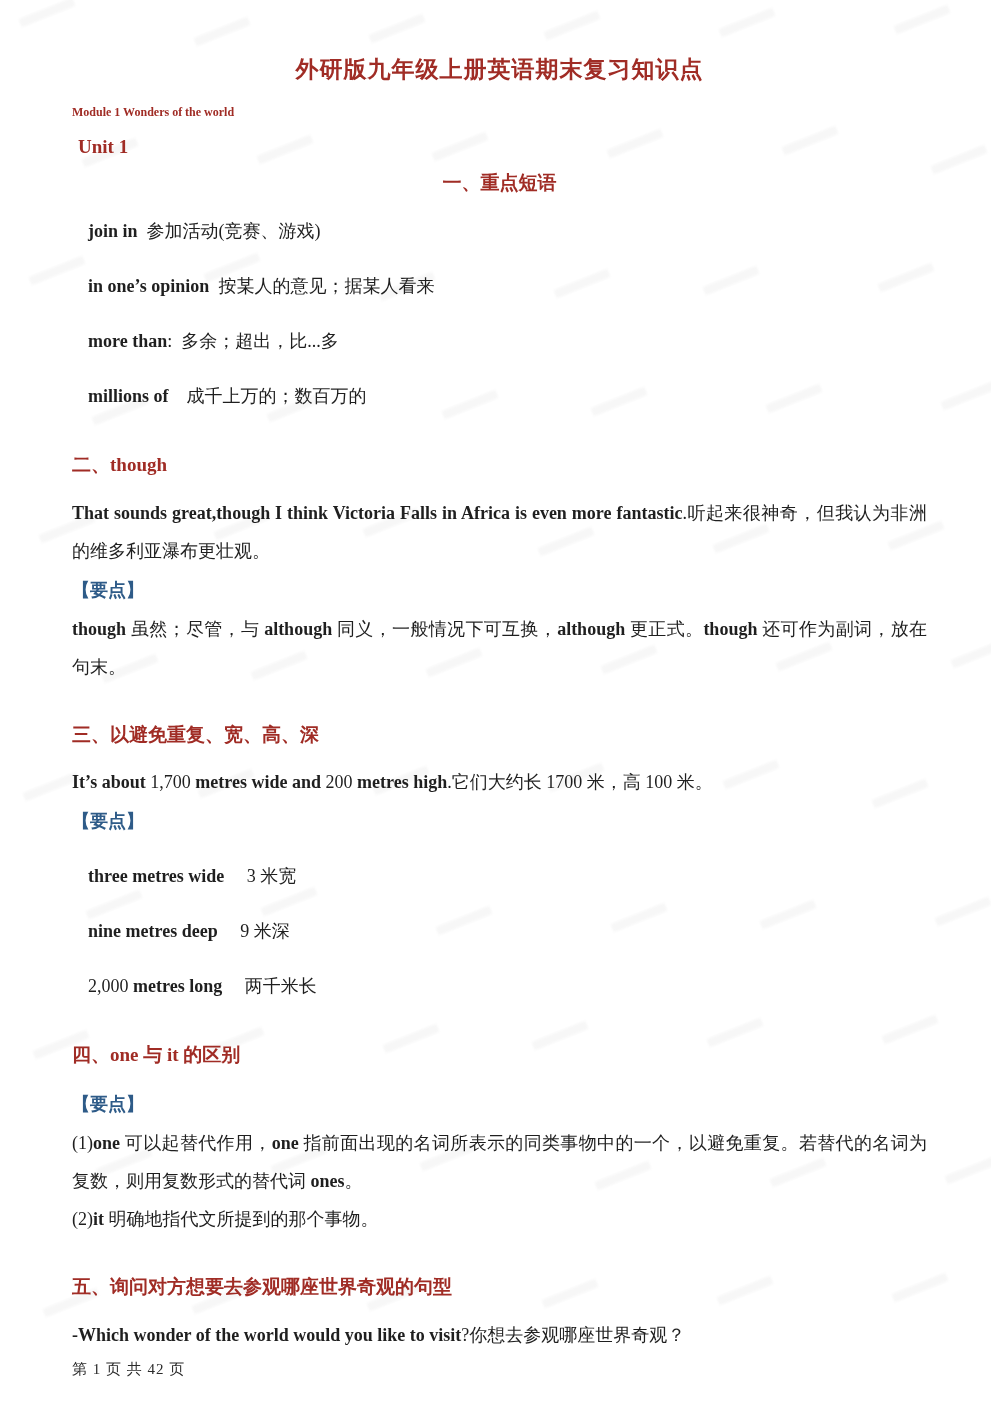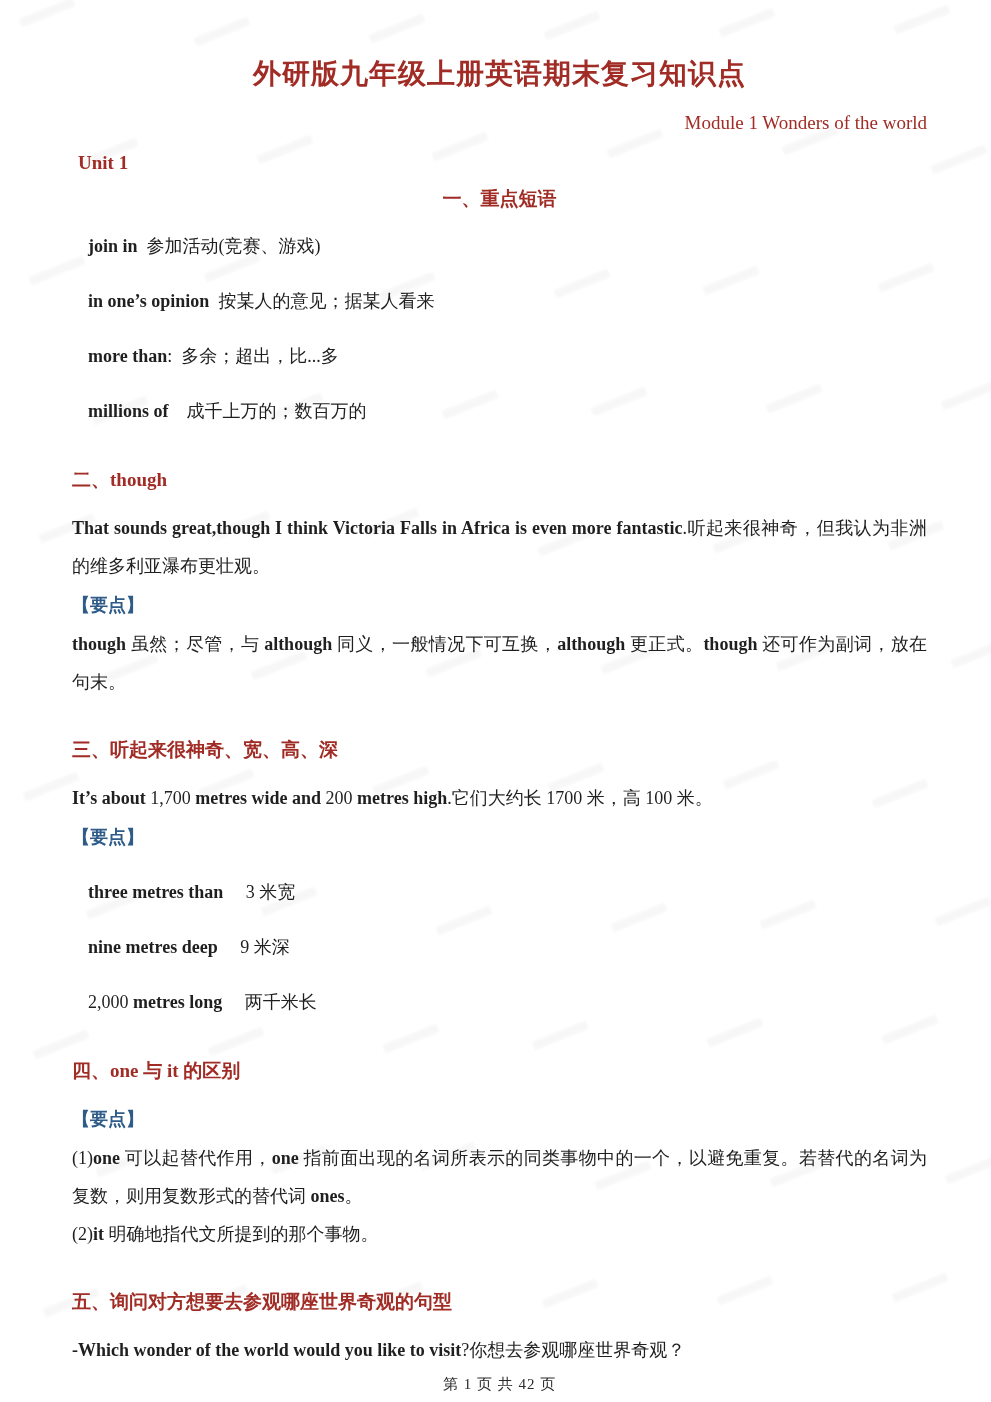--- a/index.html
+++ b/index.html
@@ -33,33 +33,33 @@
     transform: rotate(-22deg);
     filter: blur(1px);
   }
   .content {
     position: relative;
     z-index: 1;
     padding: 56px 64px 0 72px;
   }
   .doc-title {
     margin: 0 0 20px 0;
-    font-size: 28px;
+    font-size: 23px;
     font-weight: bold;
     color: #a02c25;
     text-align: center;
     letter-spacing: 1px;
     line-height: 1.25;
   }
   .doc-subtitle {
     margin: 0 0 16px 0;
-    font-size: 19px;
-    font-weight: normal;
-    color: #a02c25;
-    text-align: right;
+    font-size: 12px;
+    font-weight: bold;
+    color: #a02c25;
+    text-align: left;
     line-height: 1.3;
   }
   .unit-label {
     margin: 6px 0 10px 6px;
     font-size: 19px;
     font-weight: bold;
     color: #a02c25;
   }
   section { margin: 0; }
   .sec-heading {
@@ -84,21 +84,21 @@
   .keypoint {
     margin: 0;
     font-size: 18px;
     line-height: 40px;
     font-weight: bold;
     color: #2e5b88;
   }
   .b { font-weight: bold; }
   .footer {
     margin-top: 6px;
-    text-align: center;
+    text-align: left;
     font-size: 15px;
     color: #2b2b2b;
     letter-spacing: 1px;
   }
 </style>
 </head>
 <body>
 
 <div class="page">
   <div class="watermark-layer" id="watermark-layer">
@@ -185,24 +185,24 @@
     </section>
 
     <section>
       <div class="sec-heading">二、though</div>
       <p class="para"><span class="b">That sounds great,though I think Victoria Falls in Africa is even more fantastic</span><span>.听起来很神奇，但我认为非洲的维多利亚瀑布更壮观。</span></p>
       <p class="keypoint">【要点】</p>
       <p class="para"><span class="b">though</span><span> 虽然；尽管，与 </span><span class="b">although</span><span> 同义，一般情况下可互换，</span><span class="b">although</span><span> 更正式。</span><span class="b">though</span><span> 还可作为副词，放在句末。</span></p>
     </section>
 
     <section>
-      <div class="sec-heading">三、听起来很神奇、宽、高、深</div>
+      <div class="sec-heading">三、以避免重复、宽、高、深</div>
       <p class="para"><span class="b">It’s about</span><span> 1,700 </span><span class="b">metres wide and</span><span> 200 </span><span class="b">metres high</span><span>.它们大约长 1700 米，高 100 米。</span></p>
       <p class="keypoint">【要点】</p>
-      <p class="line"><span class="b">three metres than</span><span>  3 米宽</span></p>
+      <p class="line"><span class="b">three metres wide</span><span>  3 米宽</span></p>
       <p class="line"><span class="b">nine metres deep</span><span>  9 米深</span></p>
       <p class="line"><span>2,000 </span><span class="b">metres long</span><span>  两千米长</span></p>
     </section>
 
     <section>
       <div class="sec-heading">四、one 与 it 的区别</div>
       <p class="keypoint">【要点】</p>
       <p class="para"><span>(1)</span><span class="b">one</span><span> 可以起替代作用，</span><span class="b">one</span><span> 指前面出现的名词所表示的同类事物中的一个，以避免重复。若替代的名词为复数，则用复数形式的替代词 </span><span class="b">ones</span><span>。</span></p>
       <p class="para"><span>(2)</span><span class="b">it</span><span> 明确地指代文所提到的那个事物。</span></p>
     </section>

